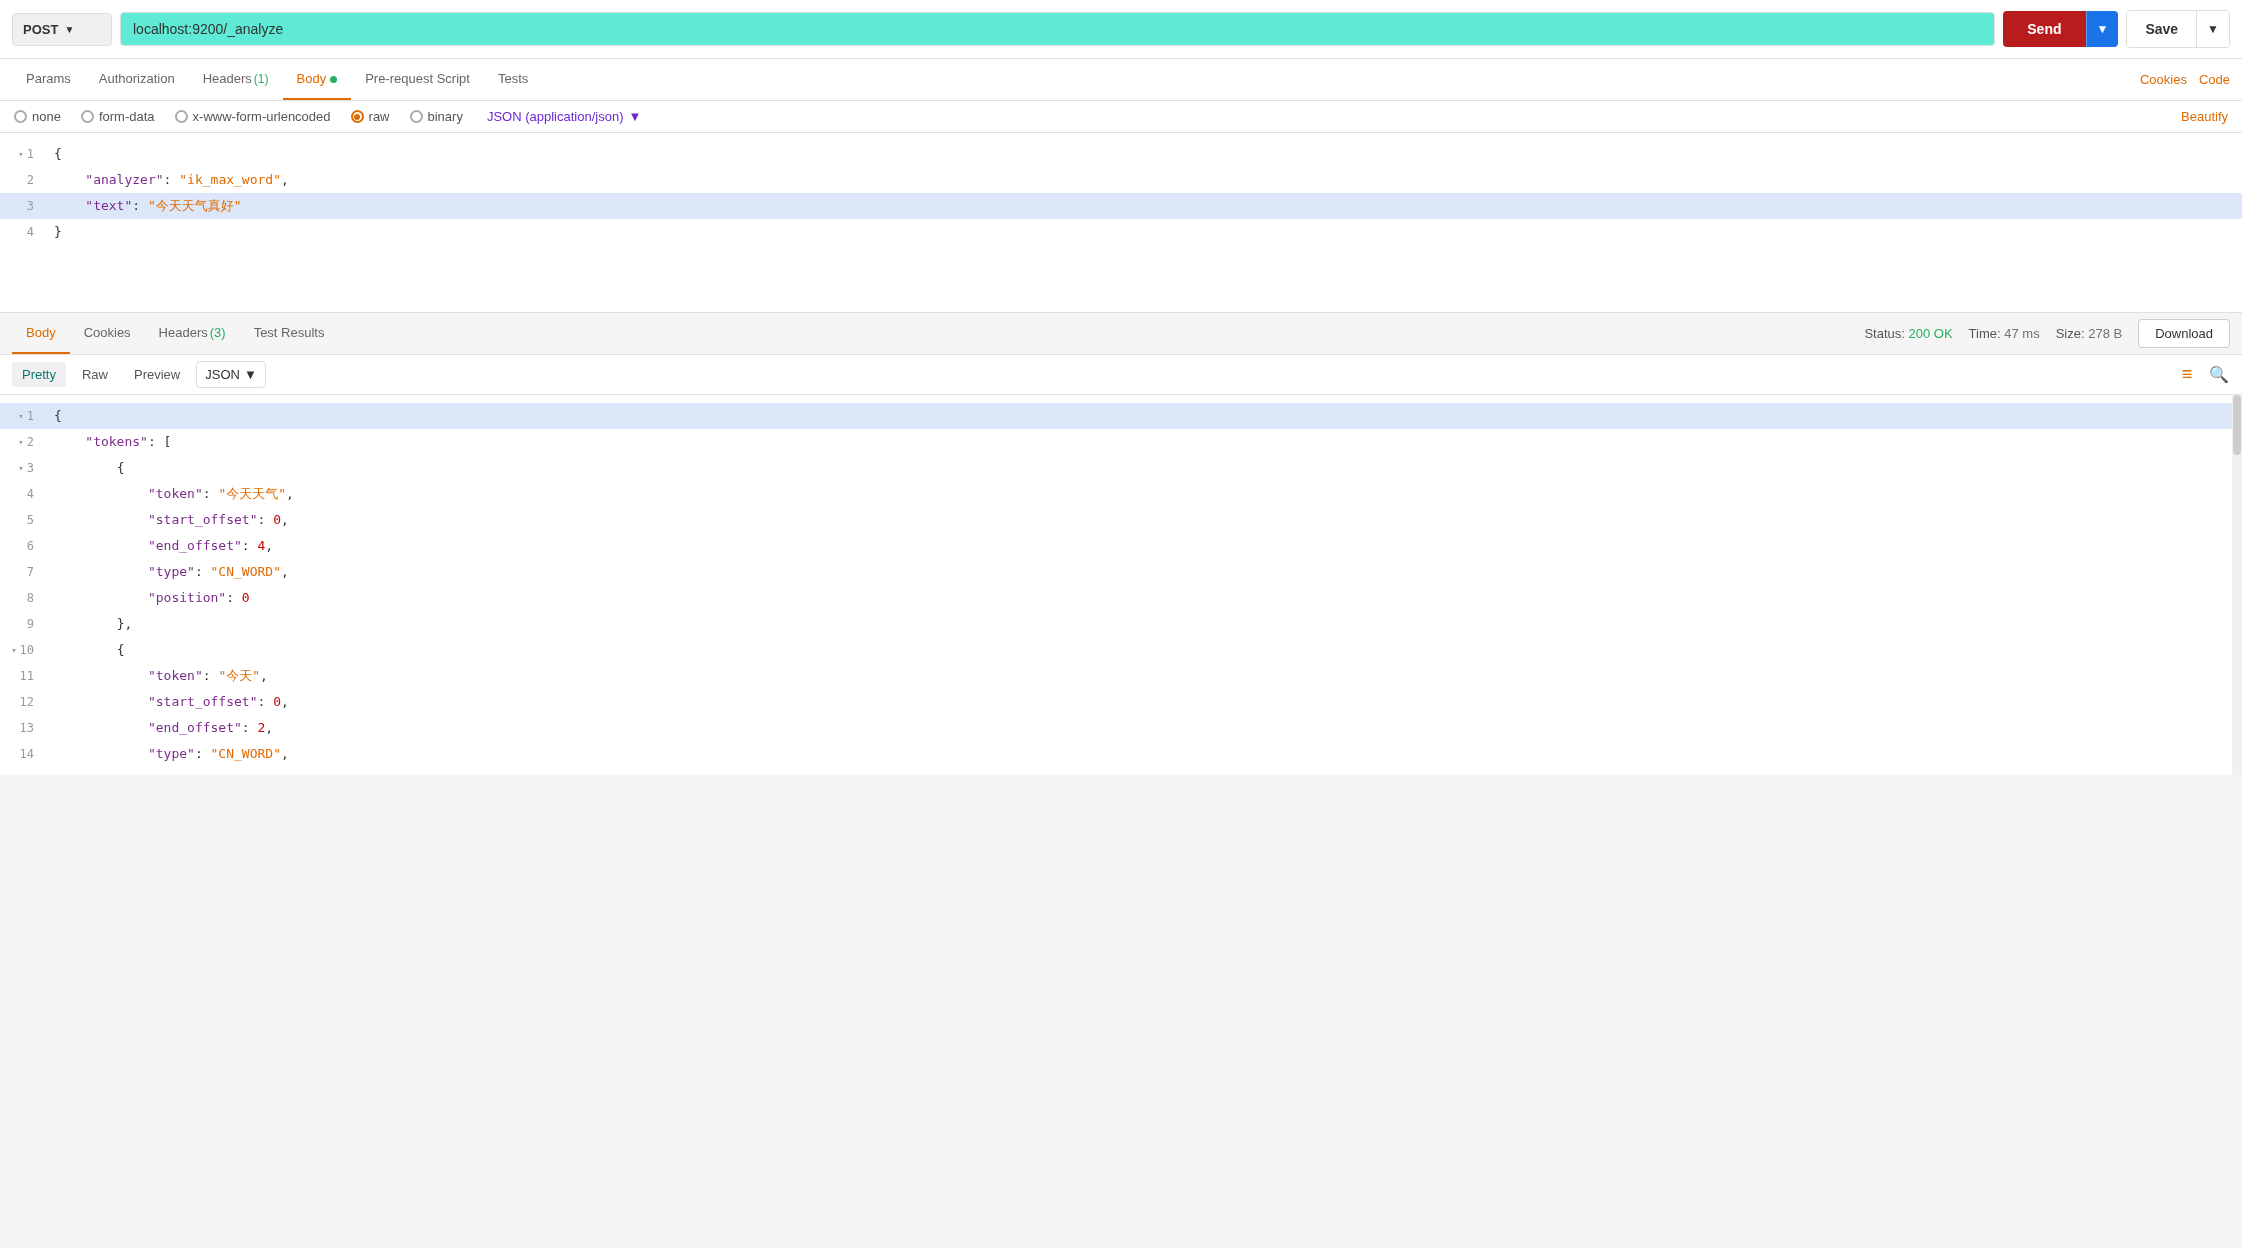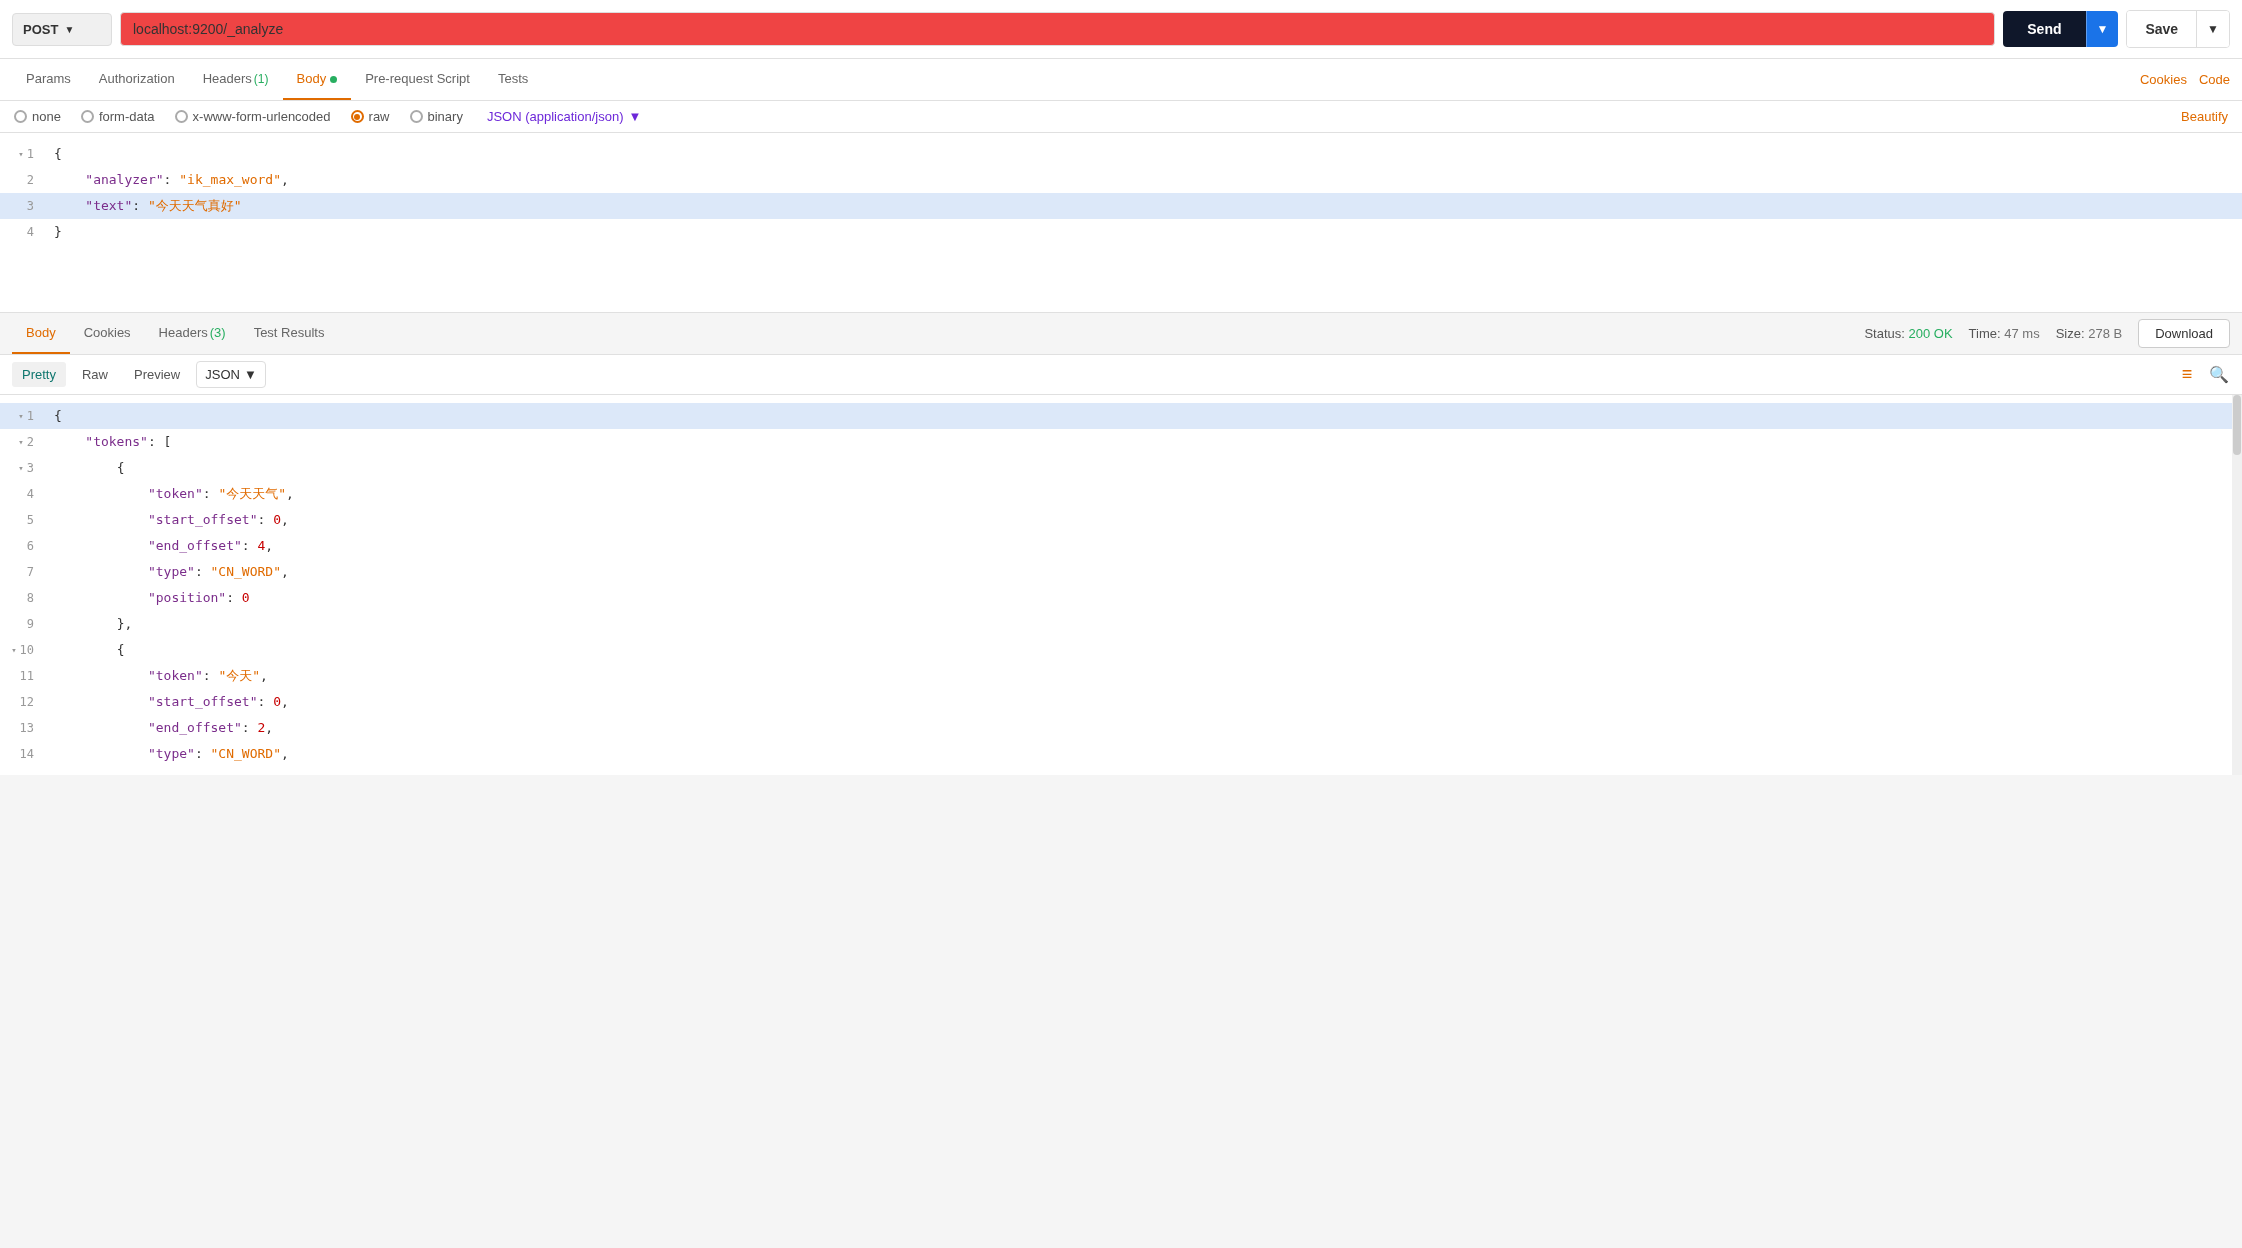--- a/index.html
+++ b/index.html
@@ -30,29 +30,29 @@
     .method-select span { color: #333; }
     .chevron-icon { font-size: 10px; color: #666; }
     .url-input {
       flex: 1;
       border: 1px solid #ddd;
       border-radius: 4px;
       padding: 8px 12px;
       font-size: 14px;
       color: #333;
       outline: none;
-      background: #ef4444;
+      background: #5eead4;
     }
     .send-btn-group {
       display: flex;
       border-radius: 4px;
       overflow: hidden;
     }
     .send-btn {
-      background: #0f172a;
+      background: #b91c1c;
       color: #fff;
       border: none;
       padding: 10px 24px;
       font-size: 14px;
       font-weight: 600;
       cursor: pointer;
     }
     .send-dropdown {
       background: #1a73e8;
       color: #fff;

